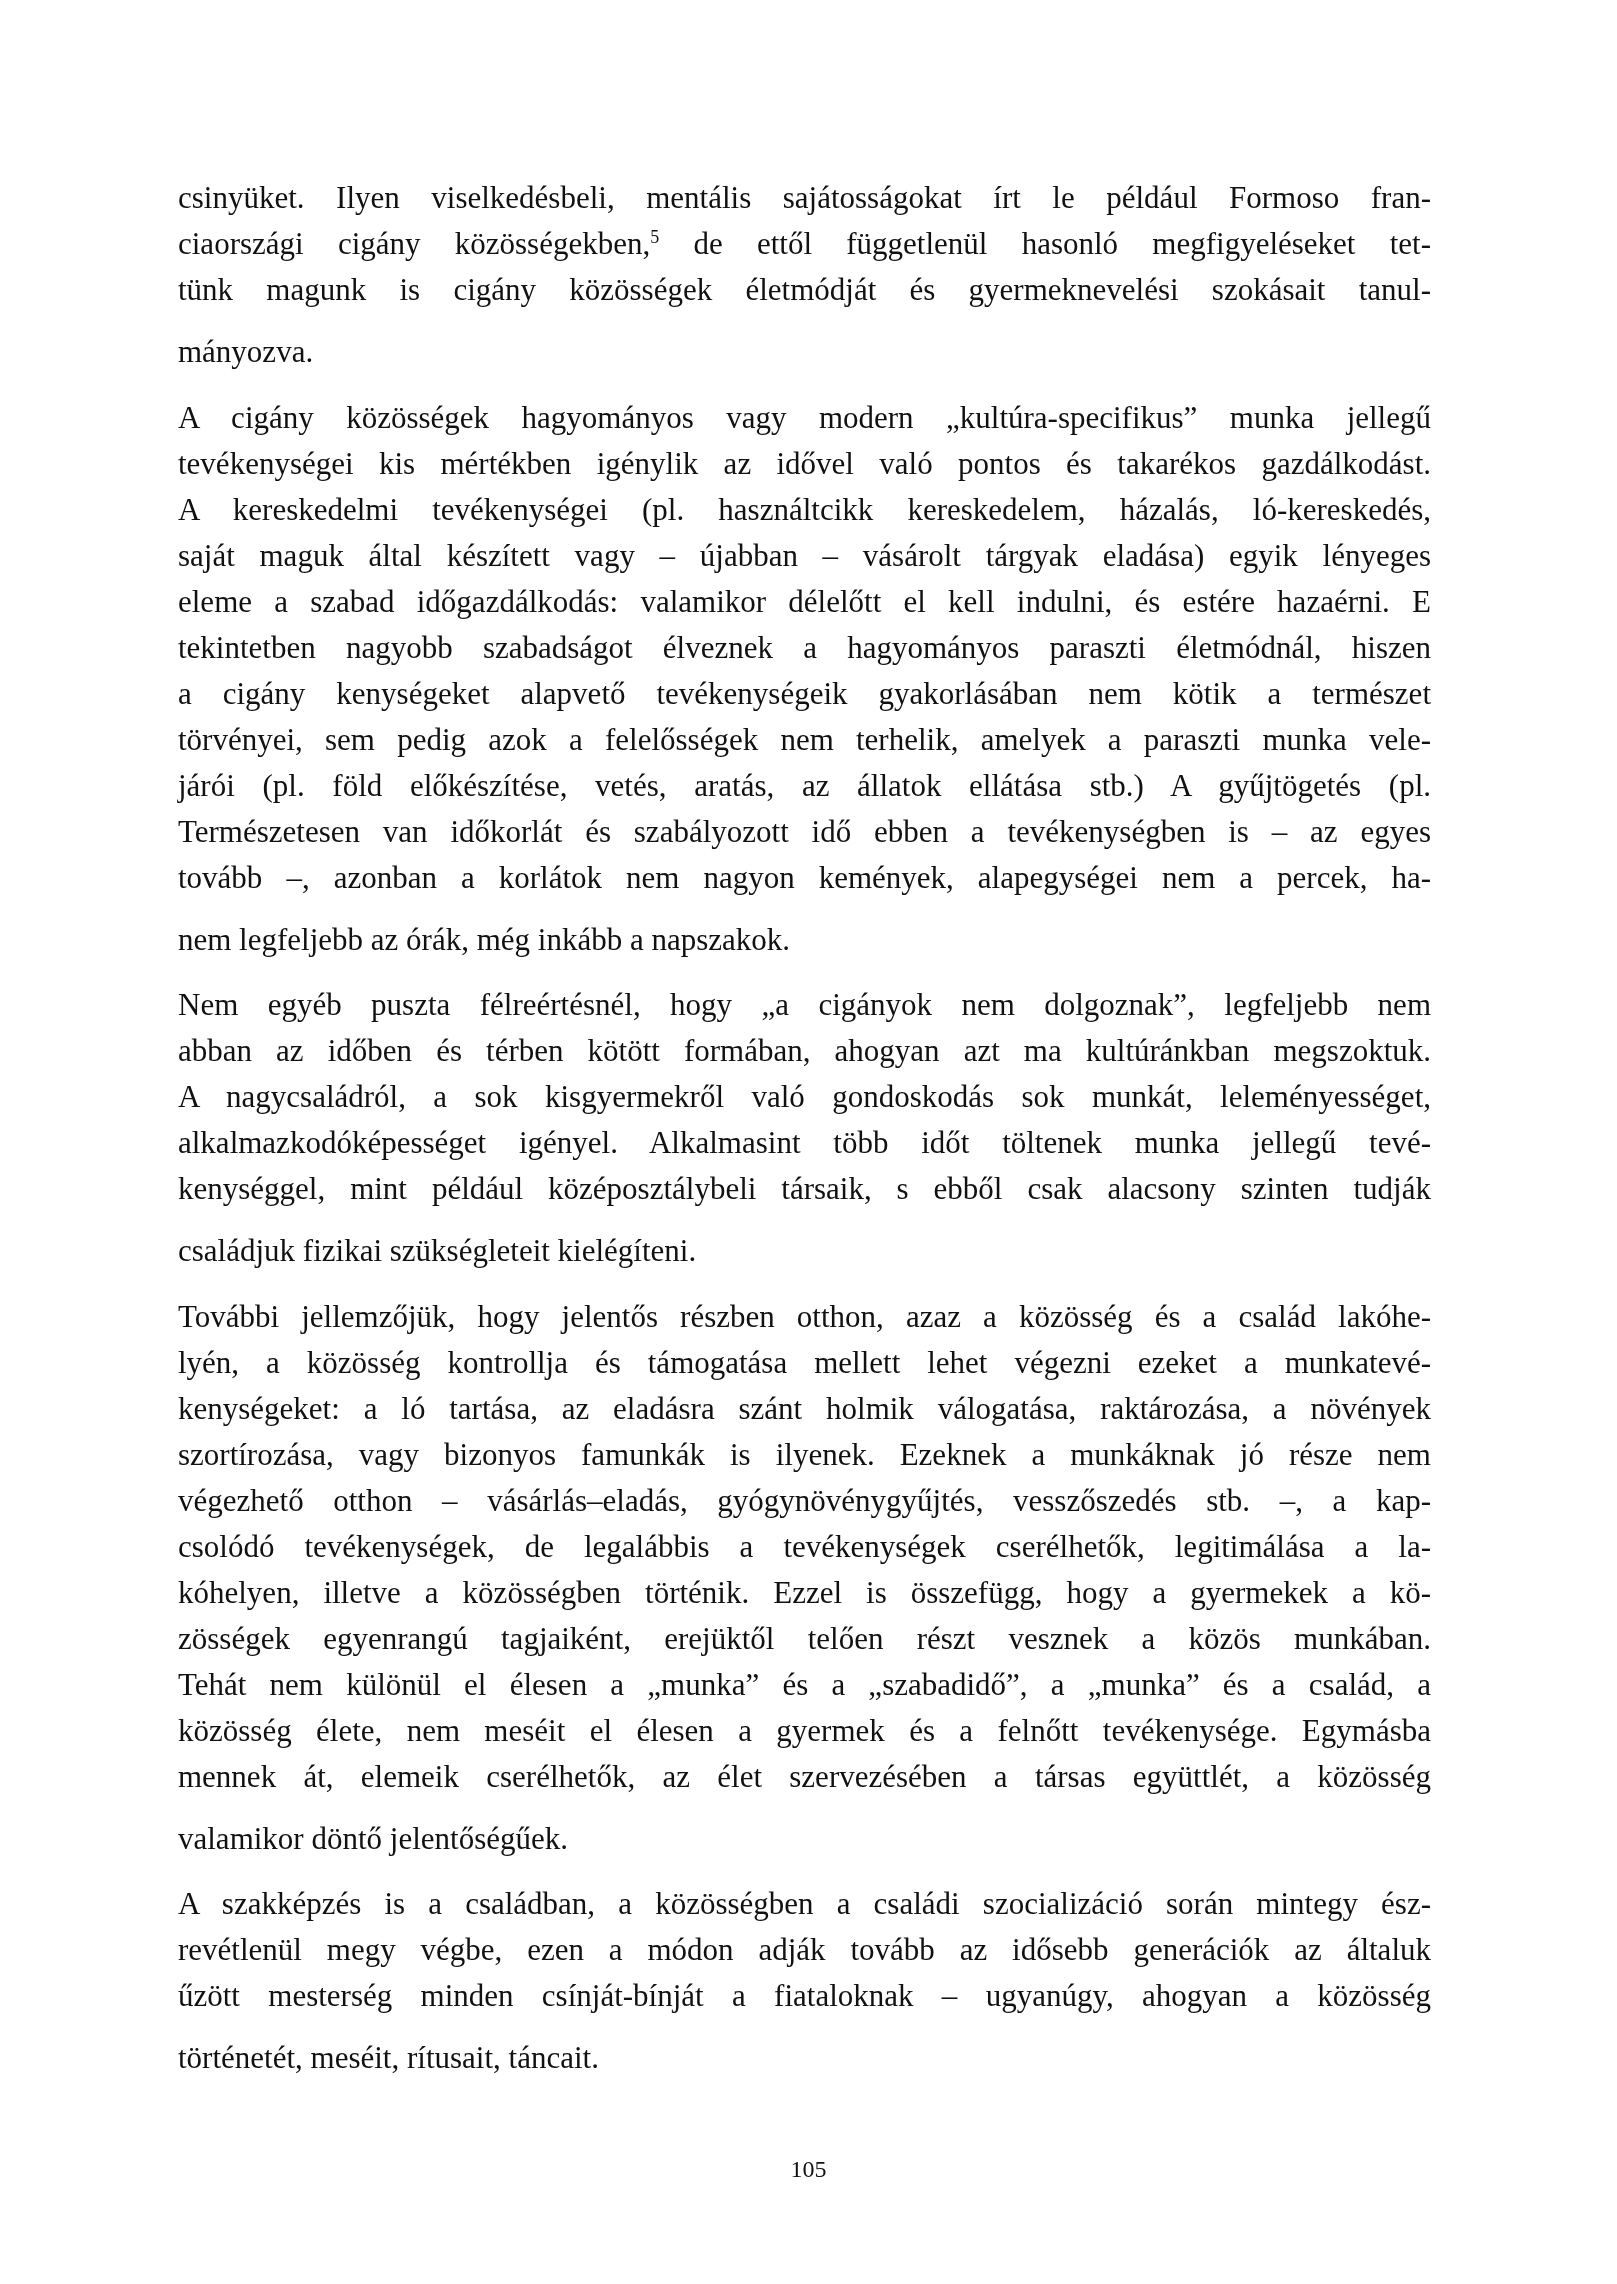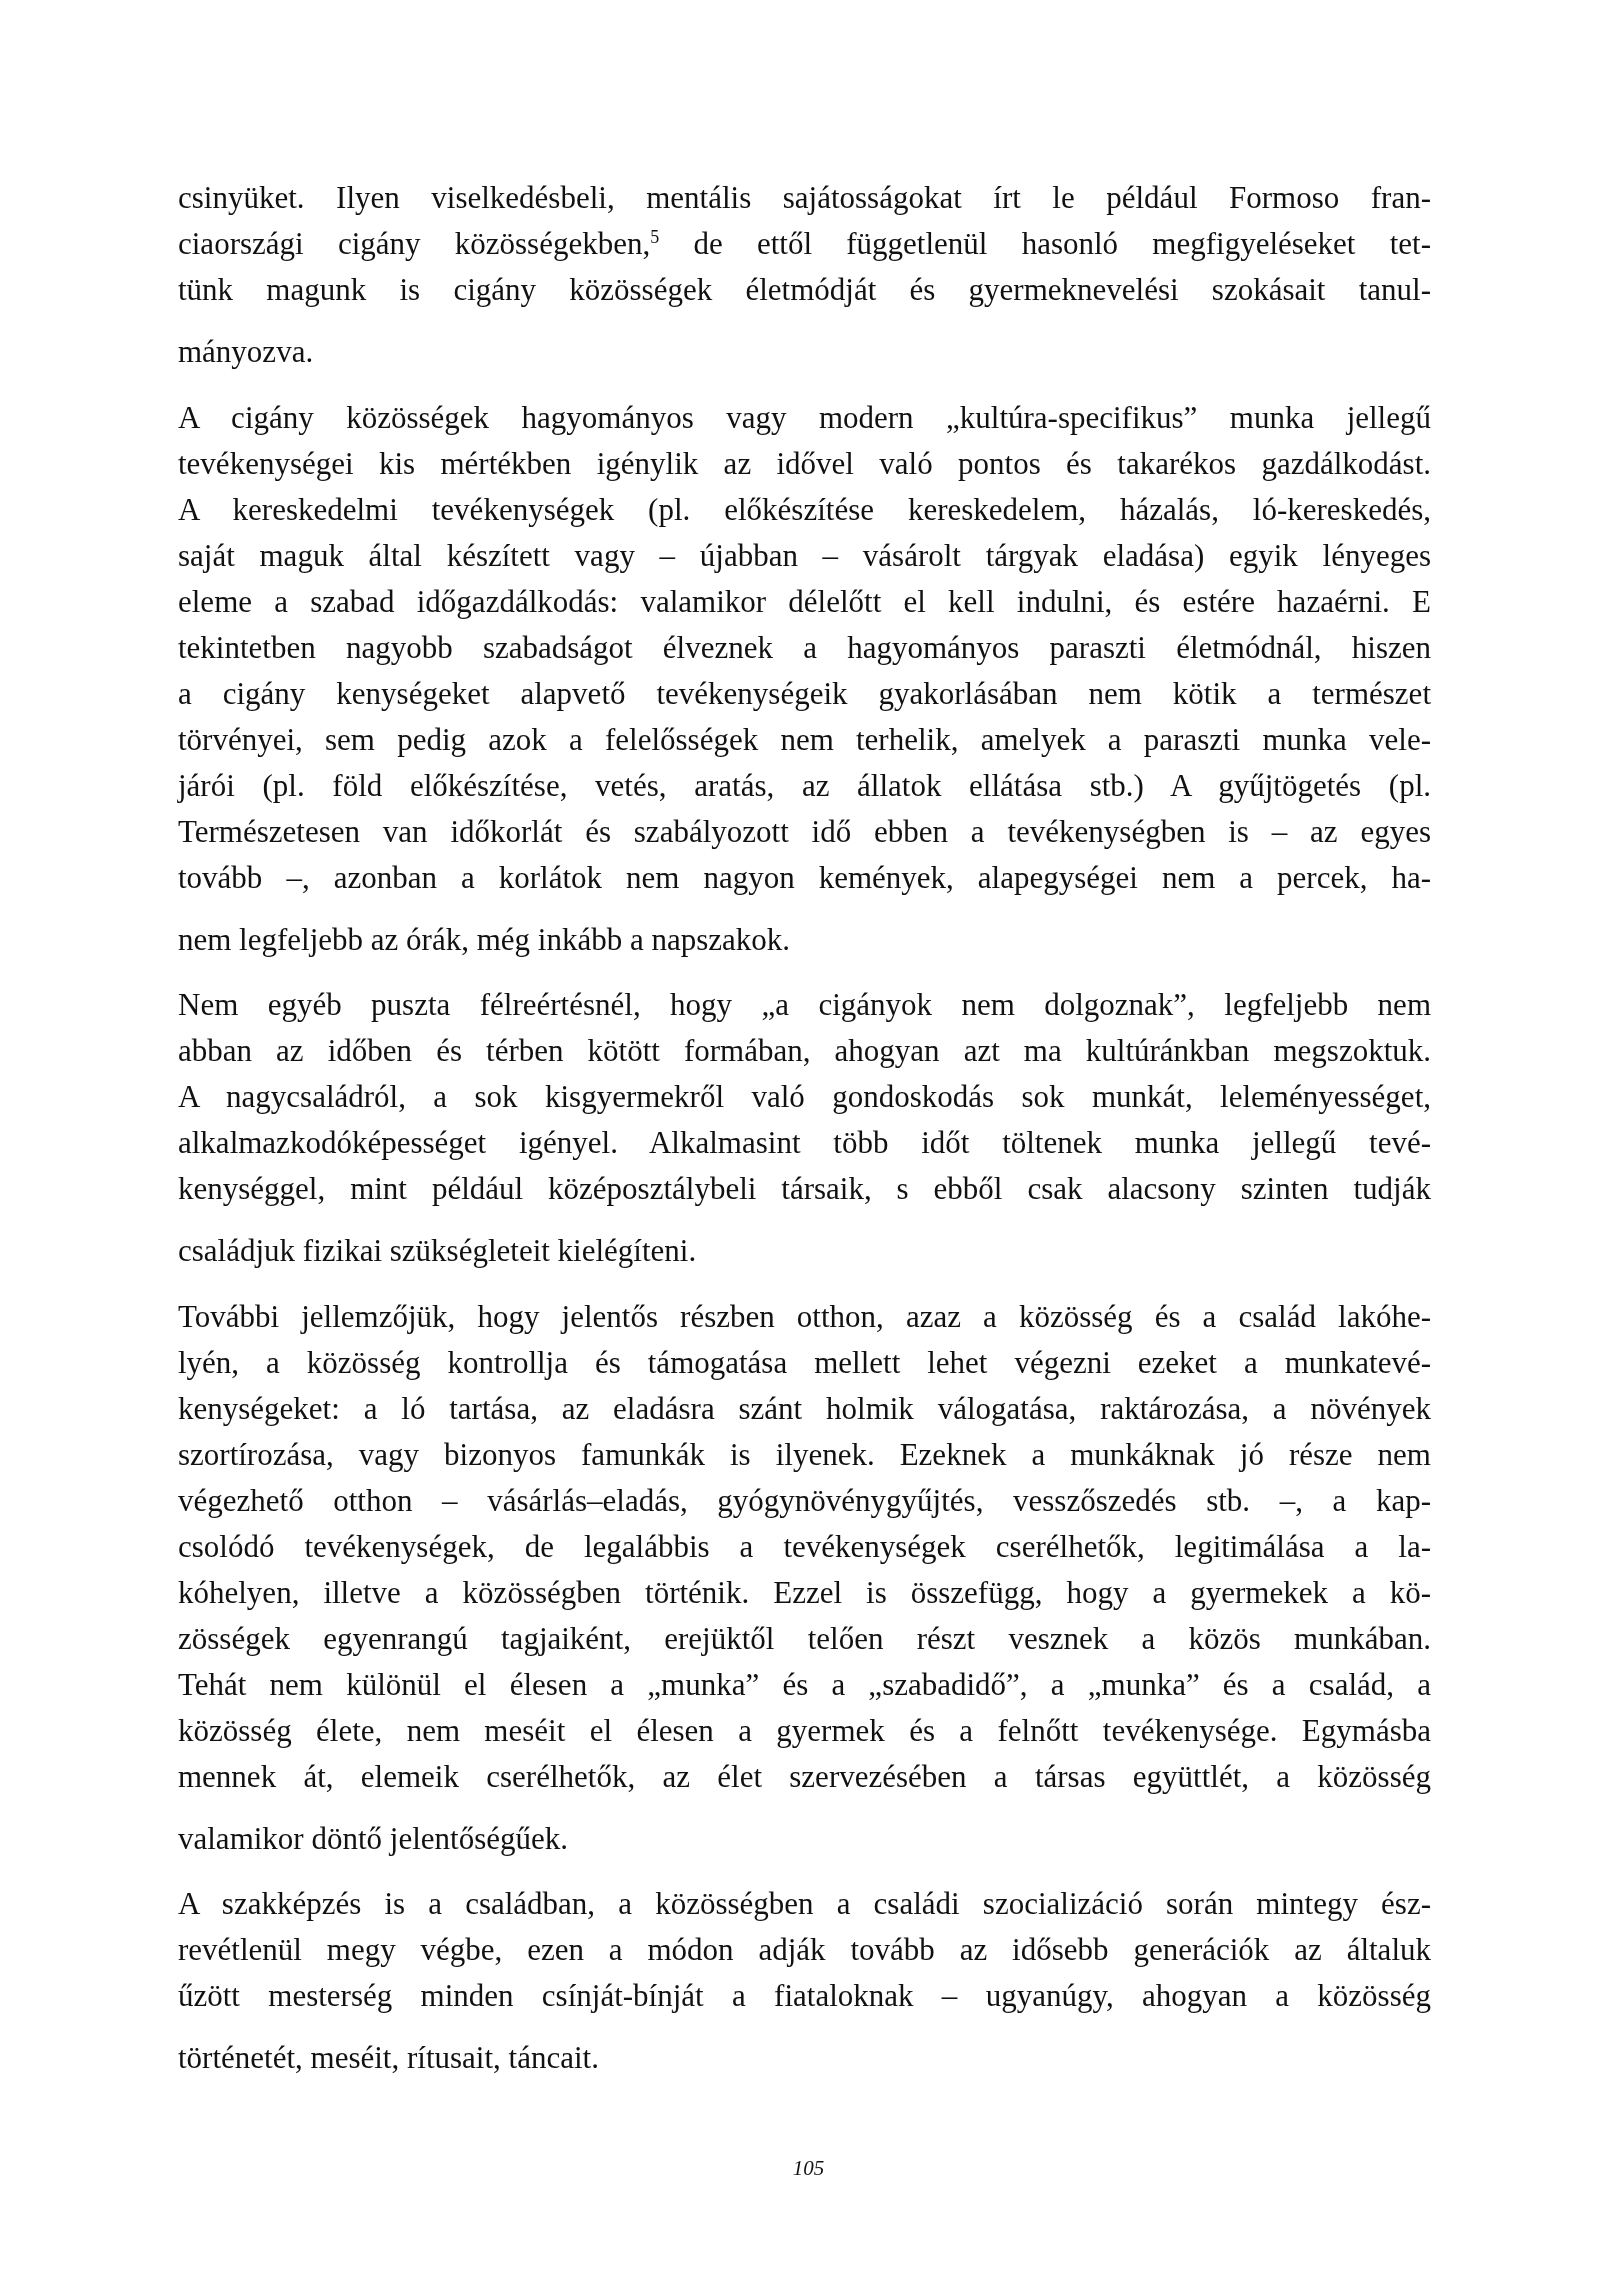--- a/index.html
+++ b/index.html
@@ -26,41 +26,40 @@
   .line.last { text-align-last: left; margin-top: 16px; }
   .line-inner { display: inline-block; width: 100%; text-align: justify; text-align-last: justify; white-space: normal; }
   .line.last .line-inner { text-align-last: left; }
   sup { font-size: 18px; line-height: 0; vertical-align: super; }
   .page-number {
     position: absolute;
     left: 0; right: 0;
     top: 2156px;
     text-align: center;
     font-family: "Liberation Serif", "DejaVu Serif", serif;
-    font-size: 21px;
+    font-size: 24px;
     color: #111111;
-    font-style: italic;
   }
 </style>
 </head>
 <body>
 
 <div class="page">
 
   <div class="para">
     <span class="line"><span class="line-inner">csinyüket. Ilyen viselkedésbeli, mentális sajátosságokat írt le például Formoso fran-</span></span>
     <span class="line"><span class="line-inner"><span>ciaországi cigány közösségekben,</span><sup>5</sup><span> de ettől függetlenül hasonló megfigyeléseket tet-</span></span></span>
     <span class="line"><span class="line-inner">tünk magunk is cigány közösségek életmódját és gyermeknevelési szokásait tanul-</span></span>
     <span class="line last"><span class="line-inner">mányozva.</span></span>
   </div>
 
   <div class="para">
     <span class="line"><span class="line-inner">A cigány közösségek hagyományos vagy modern „kultúra-specifikus” munka jellegű</span></span>
     <span class="line"><span class="line-inner">tevékenységei kis mértékben igénylik az idővel való pontos és takarékos gazdálkodást.</span></span>
-    <span class="line"><span class="line-inner">A kereskedelmi tevékenységek (pl. előkészítése kereskedelem, házalás, ló-kereskedés,</span></span>
+    <span class="line"><span class="line-inner">A kereskedelmi tevékenységei (pl. használtcikk kereskedelem, házalás, ló-kereskedés,</span></span>
     <span class="line"><span class="line-inner">saját maguk által készített vagy – újabban – vásárolt tárgyak eladása) egyik lényeges</span></span>
     <span class="line"><span class="line-inner">eleme a szabad időgazdálkodás: valamikor délelőtt el kell indulni, és estére hazaérni. E</span></span>
     <span class="line"><span class="line-inner">tekintetben nagyobb szabadságot élveznek a hagyományos paraszti életmódnál, hiszen</span></span>
     <span class="line"><span class="line-inner">a cigány kenységeket alapvető tevékenységeik gyakorlásában nem kötik a természet</span></span>
     <span class="line"><span class="line-inner">törvényei, sem pedig azok a felelősségek nem terhelik, amelyek a paraszti munka vele-</span></span>
     <span class="line"><span class="line-inner">járói (pl. föld előkészítése, vetés, aratás, az állatok ellátása stb.) A gyűjtögetés (pl.</span></span>
     <span class="line"><span class="line-inner">Természetesen van időkorlát és szabályozott idő ebben a tevékenységben is – az egyes</span></span>
     <span class="line"><span class="line-inner">tovább –, azonban a korlátok nem nagyon kemények, alapegységei nem a percek, ha-</span></span>
     <span class="line last"><span class="line-inner">nem legfeljebb az órák, még inkább a napszakok.</span></span>
   </div>

